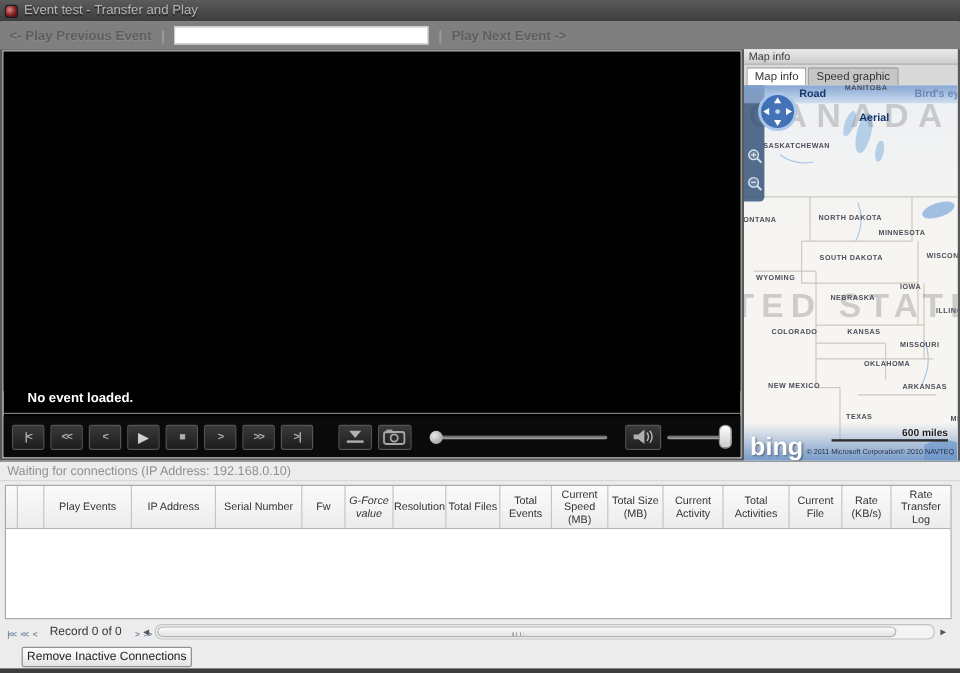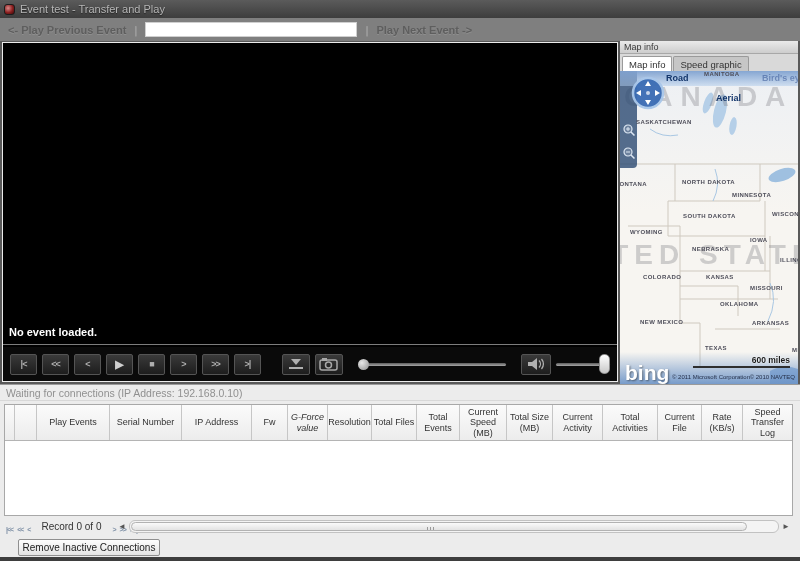--- a/index.html
+++ b/index.html
@@ -14,21 +14,21 @@
   
   .toolbar{height:23px;background:#7f7f7f;display:flex;align-items:center;padding-left:8px;gap:8px;
     font-size:11px;font-weight:bold;color:#5e5e5e;text-shadow:0 1px 0 rgba(255,255,255,.12);}
   .tb-sep{color:#9d9d9d;font-weight:bold;}
   .event-input{width:212px;height:15px;border:1px solid #cfcfcf;background:#fff;font-size:10px;padding:0 3px;}
   
   .main-row{height:343px;display:flex;background:#595959;}
   .video-panel{width:616px;height:340px;margin:1px 0 0 2px;border:1px solid #ececec;background:#000;
     display:flex;flex-direction:column;}
   .video-screen{flex:1;background:#000;}
-  .video-status{height:15px;color:#fff;font-weight:bold;font-size:11px;padding-left:6px;}
+  .video-status{height:15px;color:#fff;font-weight:bold;font-size:11px;padding-left:20px;}
   .video-sep{height:1px;background:#7d7d7d;margin:3px 0 2px 0;}
   .controls{height:34px;display:flex;align-items:center;padding:0 7px;gap:5px;background:#0a0a0a;}
   .t-group{display:flex;gap:5px;}
   .t-btn{width:27px;height:21px;background:linear-gradient(#3a3a3a,#1d1d1d);border:1px solid #545454;
     border-radius:2px;color:#aeaeae;font-size:9px;font-weight:bold;display:flex;align-items:center;
     justify-content:center;letter-spacing:-1px;cursor:default;}
   .t-btn.play{font-size:11px;color:#cfcfcf;letter-spacing:0;}
   .util-btn{width:28px;height:21px;background:linear-gradient(#3a3a3a,#1d1d1d);border:1px solid #545454;
     border-radius:2px;display:flex;flex-direction:column;align-items:center;justify-content:center;}
   .dl-arrow{width:0;height:0;border-left:5px solid transparent;border-right:5px solid transparent;
@@ -246,34 +246,34 @@
     </div>
   </div>
 
   <div class="bottom">
     <div class="conn-status">Waiting for connections (IP Address: 192.168.0.10)</div>
     <div class="grid">
       <div class="grid-head">
           <div class="gcell" style="flex: 0 0 10px;"></div>
           <div class="gcell" style="flex: 0 0 22px;"></div>
           <div class="gcell" style="flex: 0 0 73px;">Play Events</div>
+          <div class="gcell" style="flex: 0 0 70px;">IP Address</div>
           <div class="gcell" style="flex: 0 0 72px;">Serial Number</div>
-          <div class="gcell" style="flex: 0 0 70px;">IP Address</div>
           <div class="gcell" style="flex: 0 0 36px;">Fw</div>
           <div class="gcell" style="flex: 0 0 40px; font-style: italic;">G-Force value</div>
           <div class="gcell" style="flex: 0 0 44px;">Resolution</div>
           <div class="gcell" style="flex: 0 0 45px;">Total Files</div>
           <div class="gcell" style="flex: 0 0 43px;">Total Events</div>
           <div class="gcell" style="flex: 0 0 47px;">Current Speed (MB)</div>
           <div class="gcell" style="flex: 0 0 46px;">Total Size (MB)</div>
           <div class="gcell" style="flex: 0 0 50px;">Current Activity</div>
           <div class="gcell" style="flex: 0 0 55px;">Total Activities</div>
           <div class="gcell" style="flex: 0 0 44px;">Current File</div>
           <div class="gcell" style="flex: 0 0 41px;">Rate (KB/s)</div>
-          <div class="gcell" style="flex: 1 0 50px;">Speed Transfer Log</div>
+          <div class="gcell" style="flex: 1 0 50px;">Rate Transfer Log</div>
         </div>
       <div class="grid-body"></div>
     </div>
     <div class="recnav">
       <span><span class="nav-btn">|&lt;&lt;</span><span class="nav-btn">&lt;&lt;</span><span class="nav-btn">&lt;</span></span>
       <span class="rec-label">Record 0 of 0</span>
       <span><span class="nav-btn">&gt;</span><span class="nav-btn">&gt;&gt;</span><span class="nav-btn">&gt;&gt;|</span></span>
     </div>
     <div class="hscroll">
       <span class="hs-arrow">◄</span>

